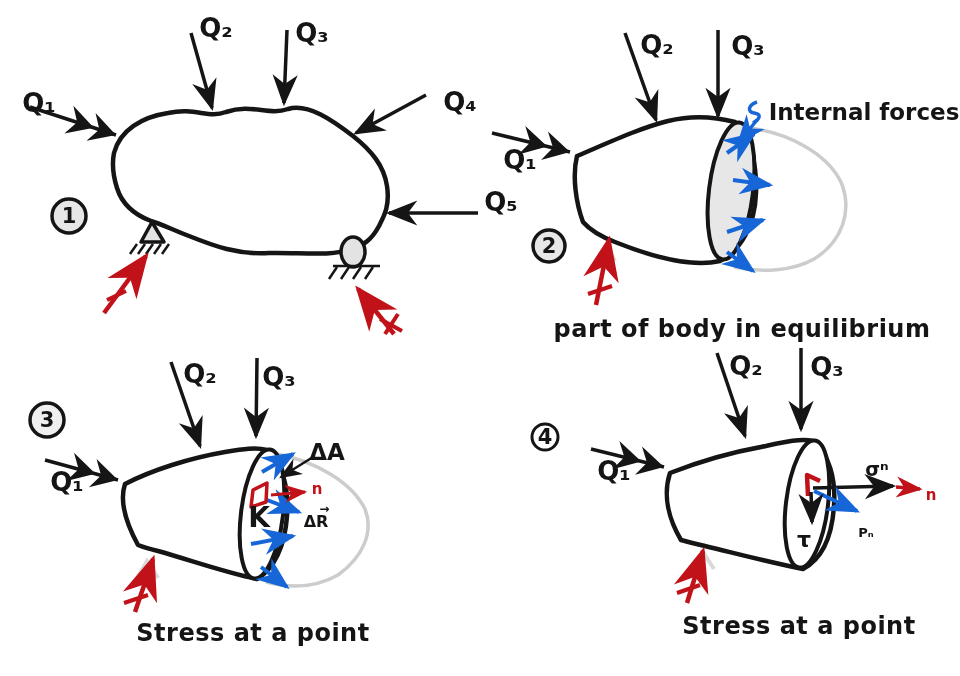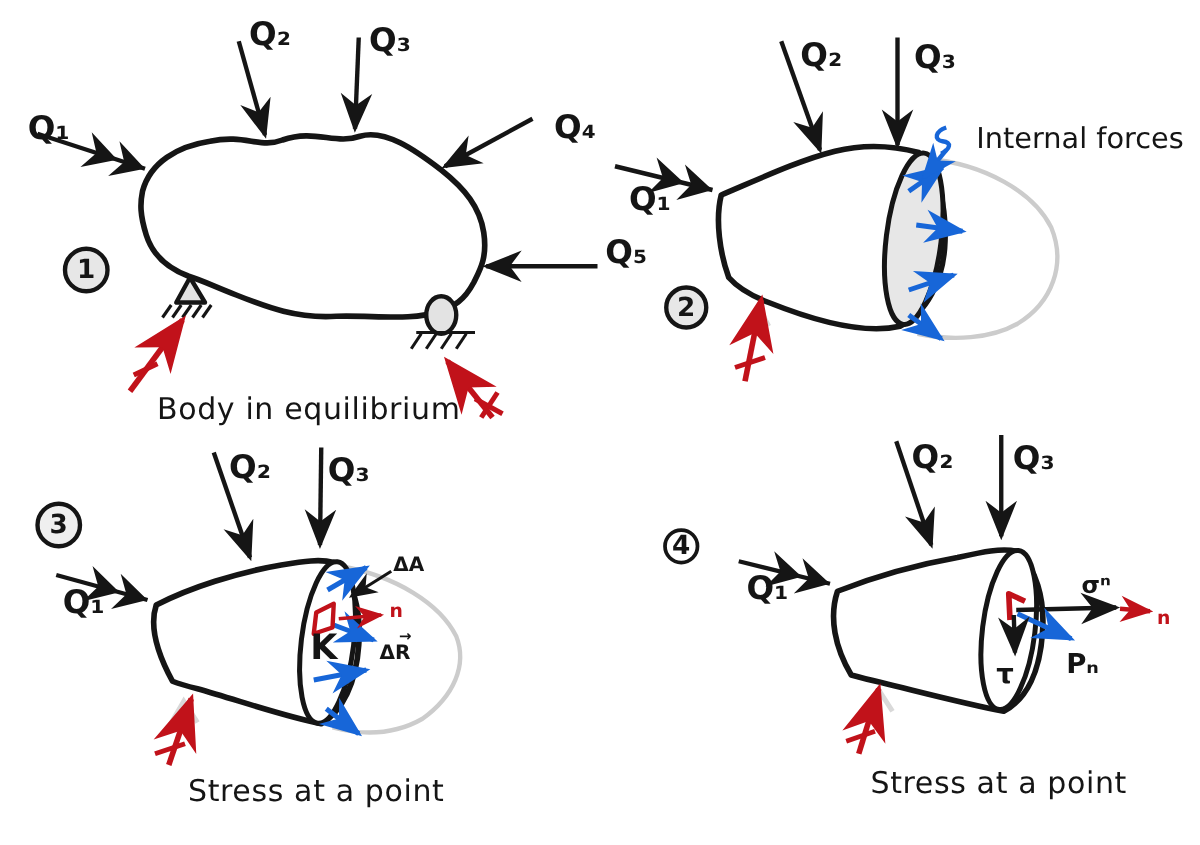--- a/index.html
+++ b/index.html
@@ -3,21 +3,21 @@
 <meta charset="utf-8">
 <style>
   html,body{margin:0;padding:0;background:#ffffff;}
   .canvas{
     position:relative;width:960px;height:676px;background:#ffffff;overflow:hidden;
     font-family:"DejaVu Sans", sans-serif;color:#151515;
   }
   .canvas svg{position:absolute;left:0;top:0;}
   .lbl{
     position:absolute;transform:translate(-50%,-50%);
-    font-weight:400;white-space:nowrap;line-height:1;user-select:none;
+    font-weight:700;white-space:nowrap;line-height:1;user-select:none;
   }
   .force{font-size:26px;font-weight:700;}
   .caption{font-size:24px;letter-spacing:0.5px;}
   .num{font-size:21px;font-weight:700;}
   .red{color:#c1121a;}
   .small-math{font-weight:700;}
   .vec{position:relative;display:inline-block;}
   .vec-arrow{position:absolute;top:-11px;right:-1px;font-size:12px;font-weight:700;}
 </style>
 </head>
@@ -169,45 +169,45 @@
     <circle cx="545" cy="437" r="13" fill="#ffffff" stroke="#151515" stroke-width="3"></circle>
   </g>
 </svg>
 
 <div class="lbl force" style="left:39px;top:103px">Q₁</div>
 <div class="lbl force" style="left:216px;top:28px">Q₂</div>
 <div class="lbl force" style="left:312px;top:33px">Q₃</div>
 <div class="lbl force" style="left:460px;top:102px">Q₄</div>
 <div class="lbl force" style="left:501px;top:202px">Q₅</div>
 <div class="lbl num" style="left:69px;top:216px">1</div>
-<div class="lbl caption" style="left:247px;top:327px">Body in equilibrium</div>
 
 <div class="lbl force" style="left:657px;top:45px">Q₂</div>
 <div class="lbl force" style="left:748px;top:46px">Q₃</div>
 <div class="lbl force" style="left:520px;top:160px">Q₁</div>
 <div class="lbl" style="left:864px;top:112px;font-size:23px">Internal forces</div>
 <div class="lbl num" style="left:549px;top:246px">2</div>
+<div class="lbl caption" style="left:742px;top:329px">part of body in equilibrium</div>
 
 <div class="lbl num" style="left:47px;top:420px">3</div>
 <div class="lbl force" style="left:200px;top:374px">Q₂</div>
 <div class="lbl force" style="left:279px;top:377px">Q₃</div>
 <div class="lbl force" style="left:67px;top:482px">Q₁</div>
-<div class="lbl small-math" style="left:327px;top:452px;font-size:16px">ΔA</div>
+<div class="lbl small-math" style="left:327px;top:452px;font-size:23px">ΔA</div>
 <div class="lbl small-math red" style="left:317px;top:489px;font-size:15px">n</div>
 <div class="lbl small-math" style="left:316px;top:522px;font-size:16px">
   <span class="vec">
     <span class="vec-arrow">→</span><span>ΔR</span>
   </span>
 </div>
 <div class="lbl" style="left:259px;top:518px;font-size:28px;font-weight:700">K</div>
 <div class="lbl caption" style="left:253px;top:633px">Stress at a point</div>
 
 <div class="lbl num" style="left:545px;top:437px">4</div>
 <div class="lbl force" style="left:746px;top:366px">Q₂</div>
 <div class="lbl force" style="left:827px;top:367px">Q₃</div>
 <div class="lbl force" style="left:614px;top:471px">Q₁</div>
 <div class="lbl small-math" style="left:877px;top:469px;font-size:19px">σⁿ</div>
 <div class="lbl small-math red" style="left:931px;top:495px;font-size:15px">n</div>
-<div class="lbl small-math" style="left:866px;top:532px;font-size:22px">Pₙ</div>
+<div class="lbl small-math" style="left:866px;top:532px;font-size:13px">Pₙ</div>
 <div class="lbl small-math" style="left:804px;top:540px;font-size:22px">τ</div>
 <div class="lbl caption" style="left:799px;top:626px">Stress at a point</div>
 
 </div>
 
 </body></html>

